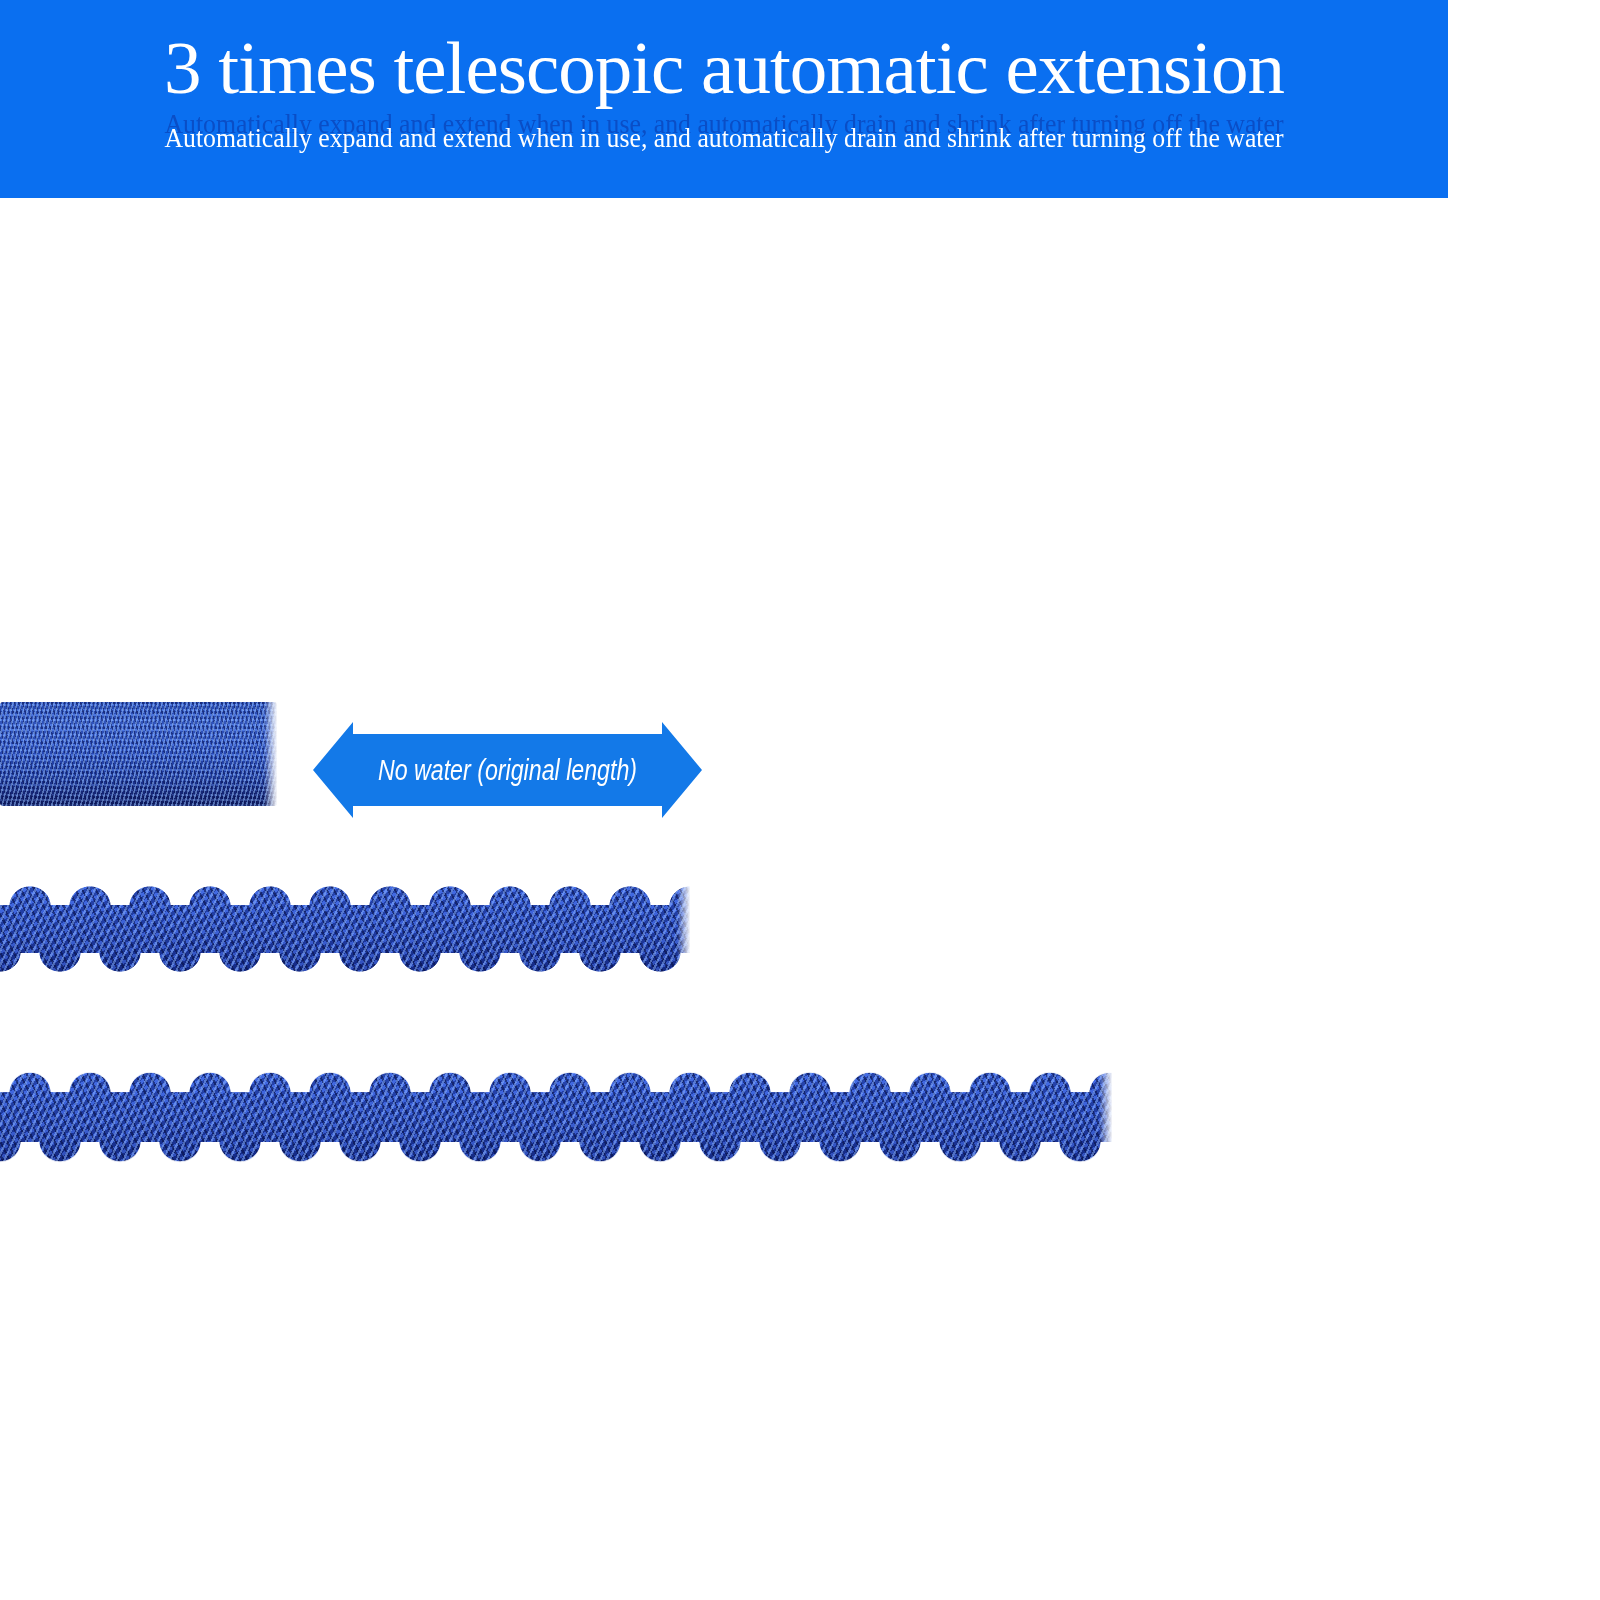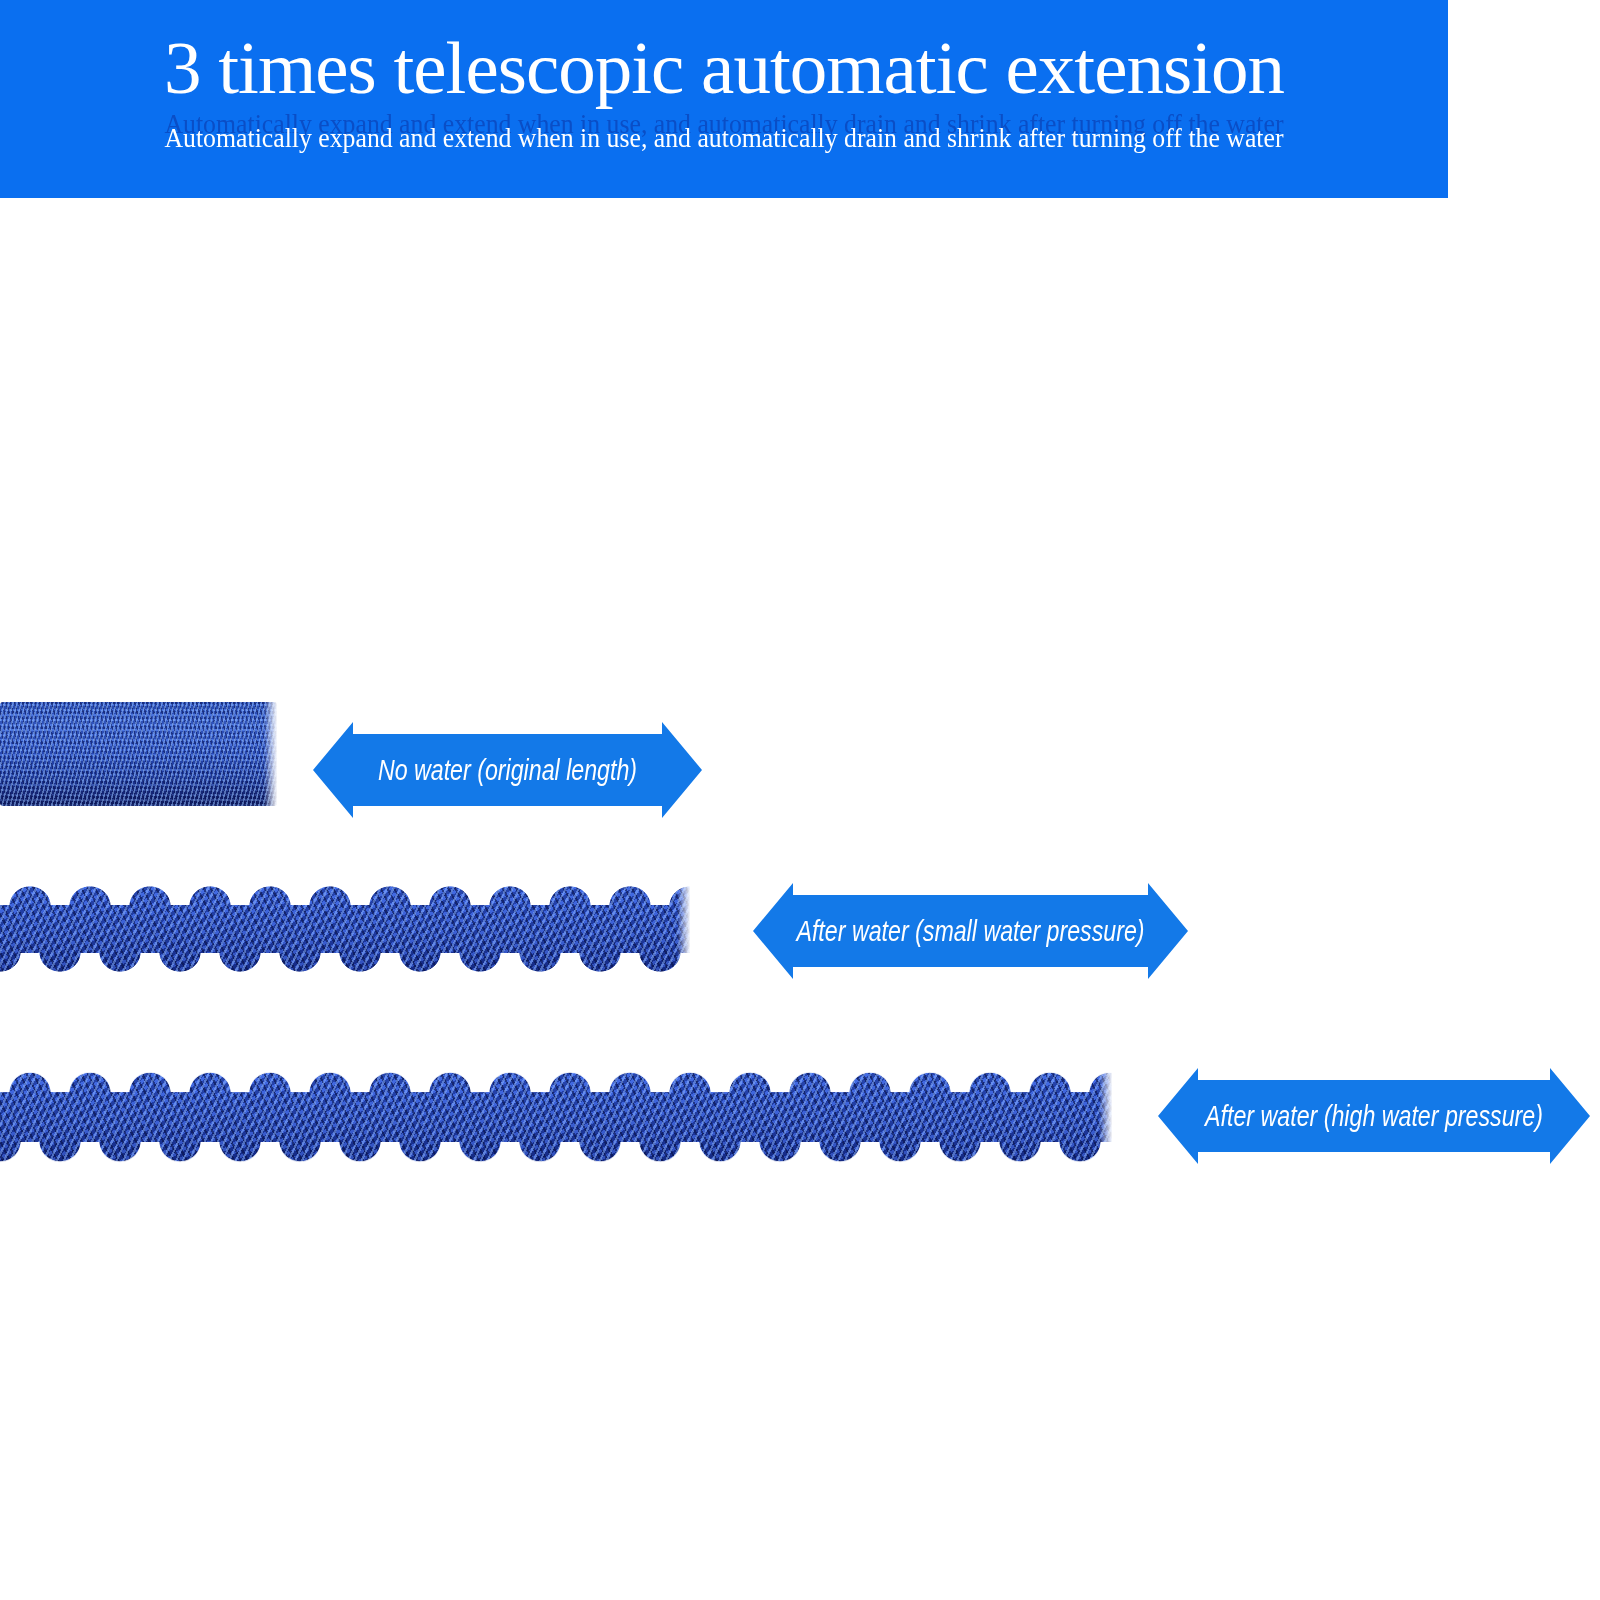--- a/index.html
+++ b/index.html
@@ -100,30 +100,18 @@
   <div class="arrow arrow-1">
     <svg width="389" height="96" viewBox="0 0 389 96" aria-hidden="true">
       <polygon points="0,48 40,0 40,12 349,12 349,0 389,48 349,96 349,84 40,84 40,96" fill="#1379e8"></polygon>
     </svg>
     <span class="label">No water (original length)</span>
   </div>
 
   <div class="hose hose-wavy hose-medium">
     <div class="edge-fade"></div>
   </div>
-  <div class="arrow arrow-2">
-    <svg width="435" height="96" viewBox="0 0 435 96" aria-hidden="true">
-      <polygon points="0,48 40,0 40,12 395,12 395,0 435,48 395,96 395,84 40,84 40,96" fill="#1379e8"></polygon>
-    </svg>
-    <span class="label">After water (small water pressure)</span>
-  </div>
 
   <div class="hose hose-wavy hose-long">
     <div class="edge-fade"></div>
-  </div>
-  <div class="arrow arrow-3">
-    <svg width="432" height="96" viewBox="0 0 432 96" aria-hidden="true">
-      <polygon points="0,48 40,0 40,12 392,12 392,0 432,48 392,96 392,84 40,84 40,96" fill="#1379e8"></polygon>
-    </svg>
-    <span class="label">After water (high water pressure)</span>
   </div>
 
 </div>
 
 </body></html>

